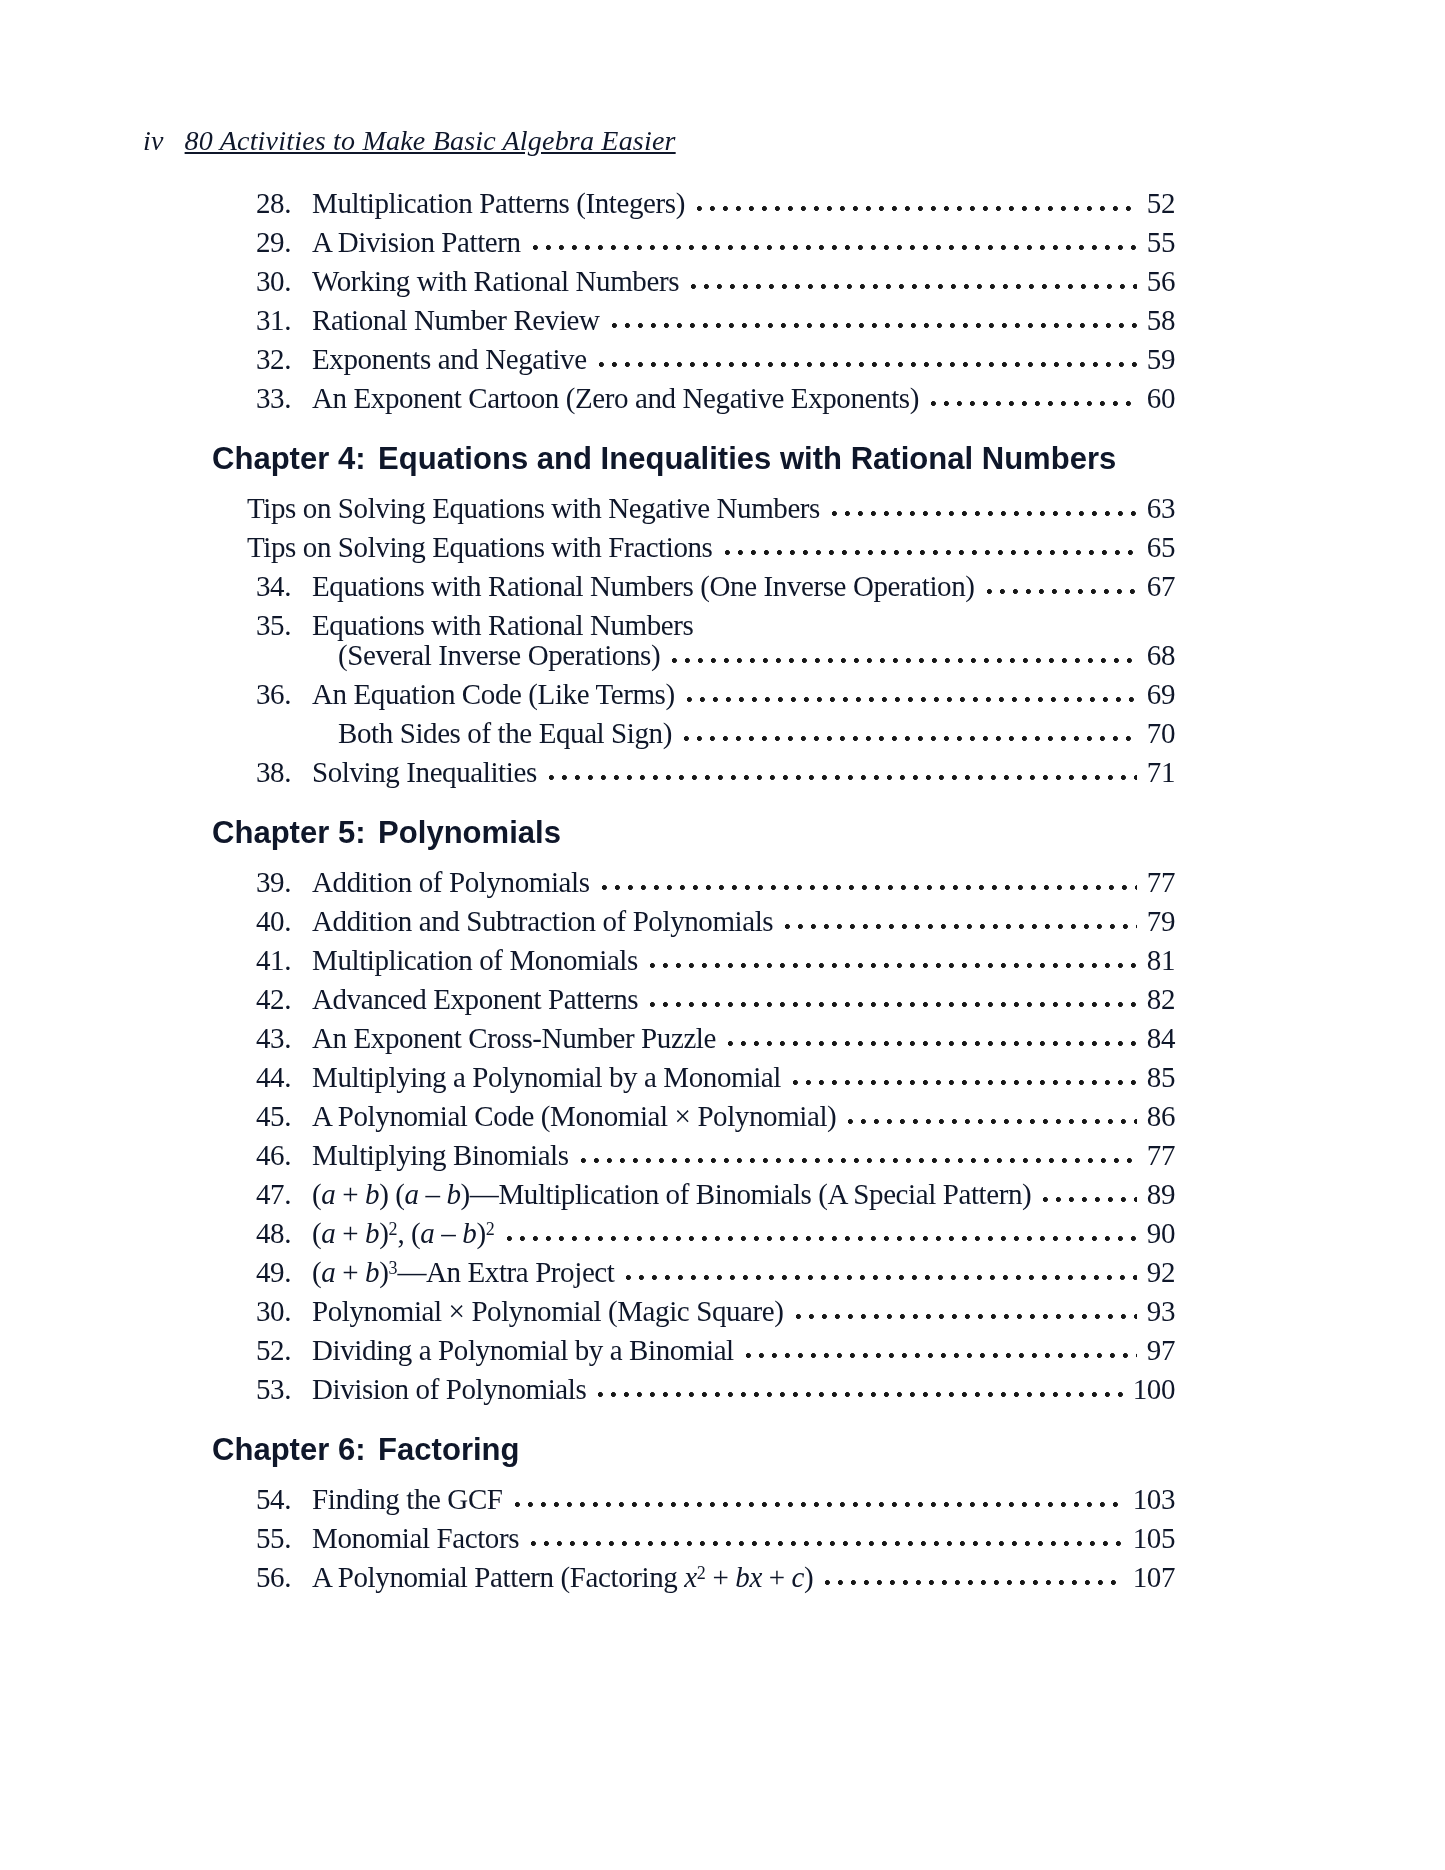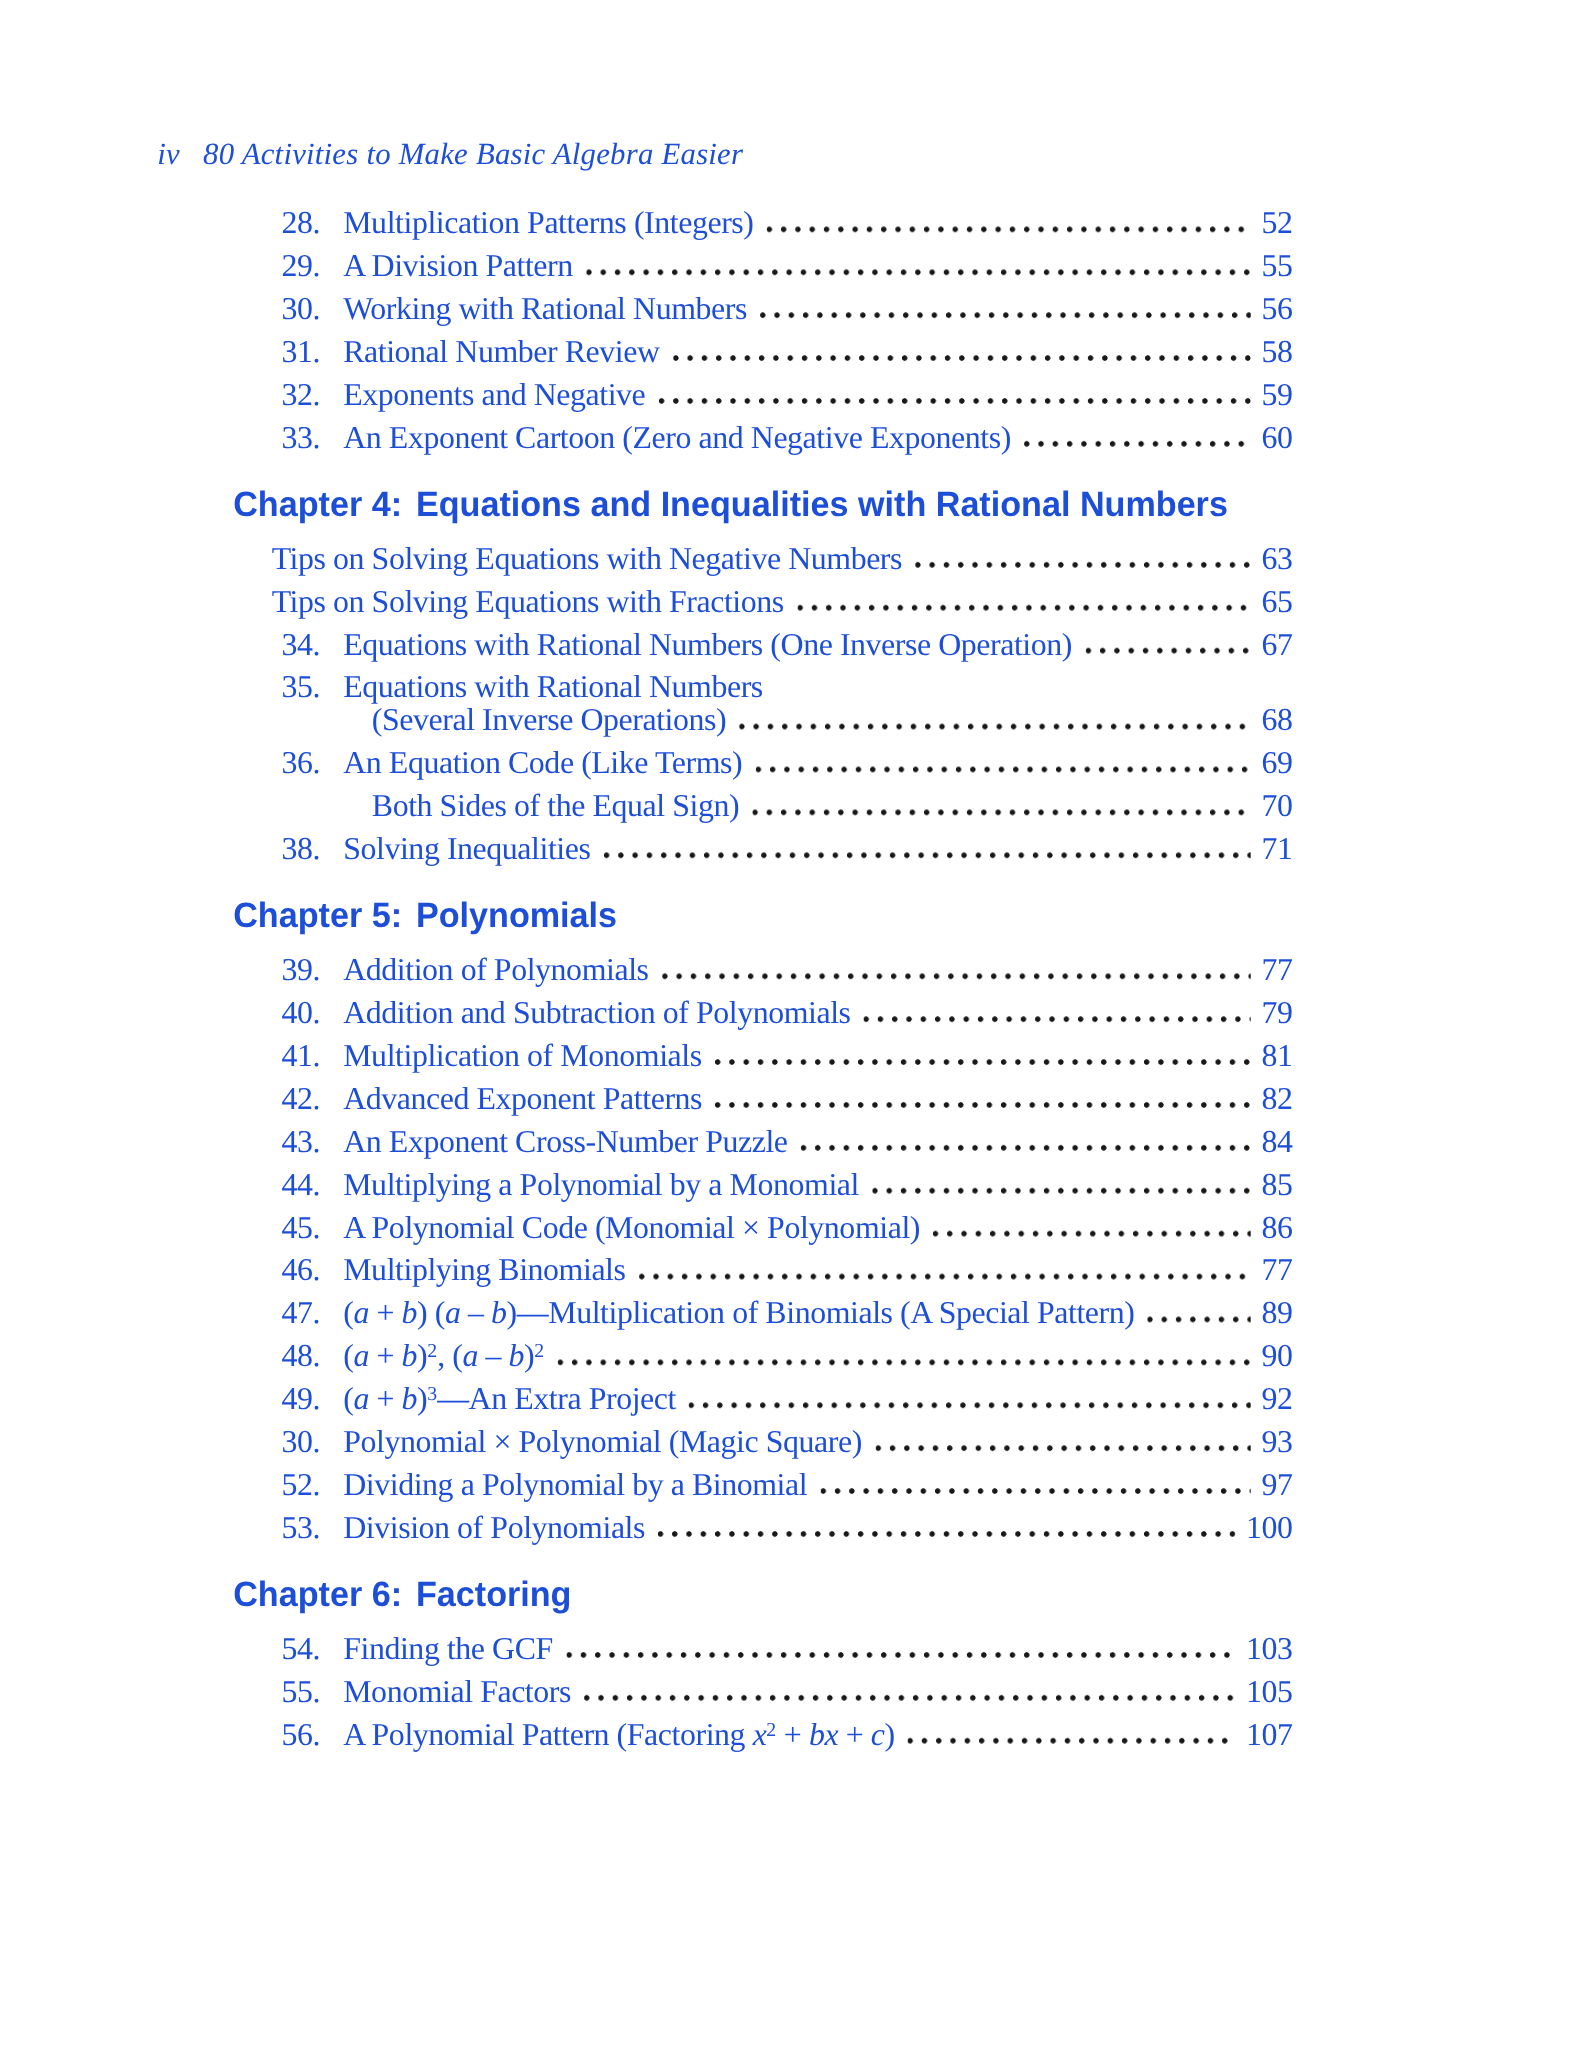--- a/index.html
+++ b/index.html
@@ -1,36 +1,36 @@
 <!DOCTYPE html>
 <html><head>
 <meta charset="utf-8">
 <style>
   html, body { margin: 0; padding: 0; background: #e8e8e8; }
   .page {
     position: relative;
     width: 1445px;
     height: 1870px;
     background: #ffffff;
-    color: #1d4ed8;
+    color: #0f172a;
     font-family: "Liberation Serif", serif;
     overflow: hidden;
     margin: 0 auto;
   }
   .running-head {
     display: flex;
     align-items: baseline;
     margin: 124px 0 0 143px;
     font-style: italic;
     font-size: 28px;
     line-height: 34px;
     letter-spacing: 0.2px;
   }
   .running-head .folio { }
-  .running-head .book-title { margin-left: 21px; }
+  .running-head .book-title { margin-left: 21px; text-decoration: underline; }
 
   .toc {
     margin: 30px 0 0 247px;
     width: 928px;
   }
   .chapter-heading {
     font-family: "Liberation Sans", sans-serif;
     font-weight: 700;
     font-size: 32px;
     line-height: 40px;

